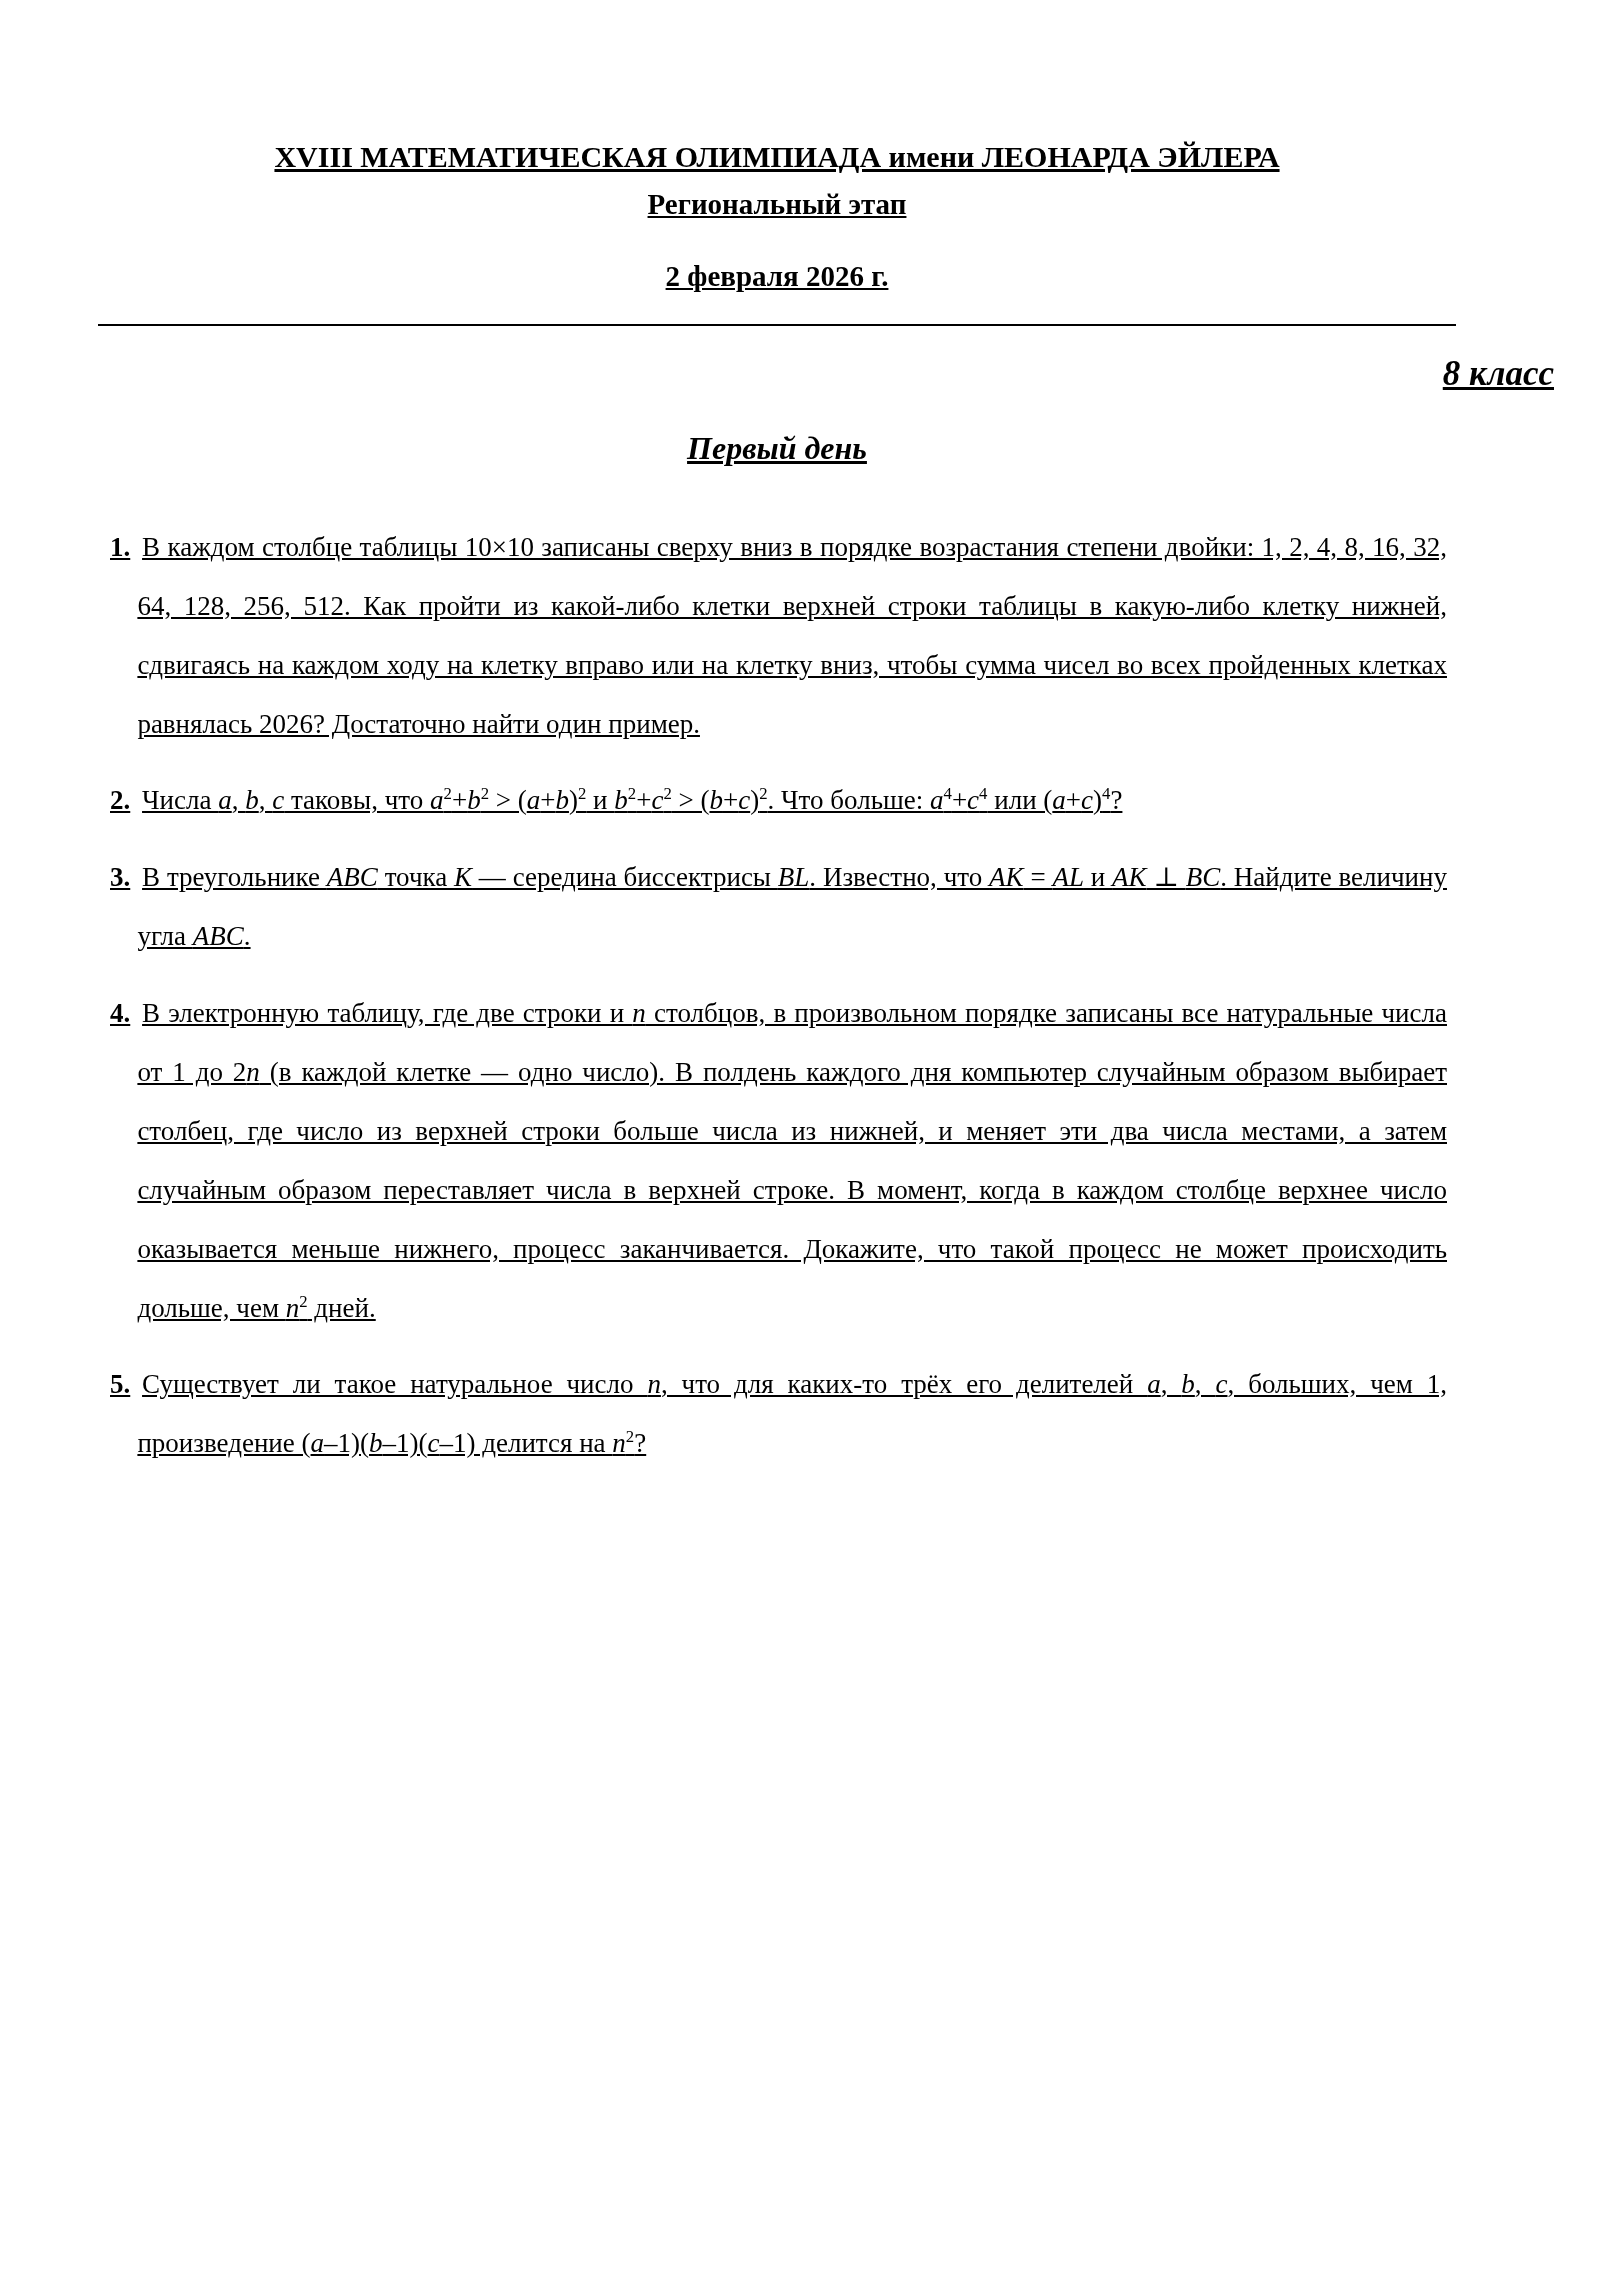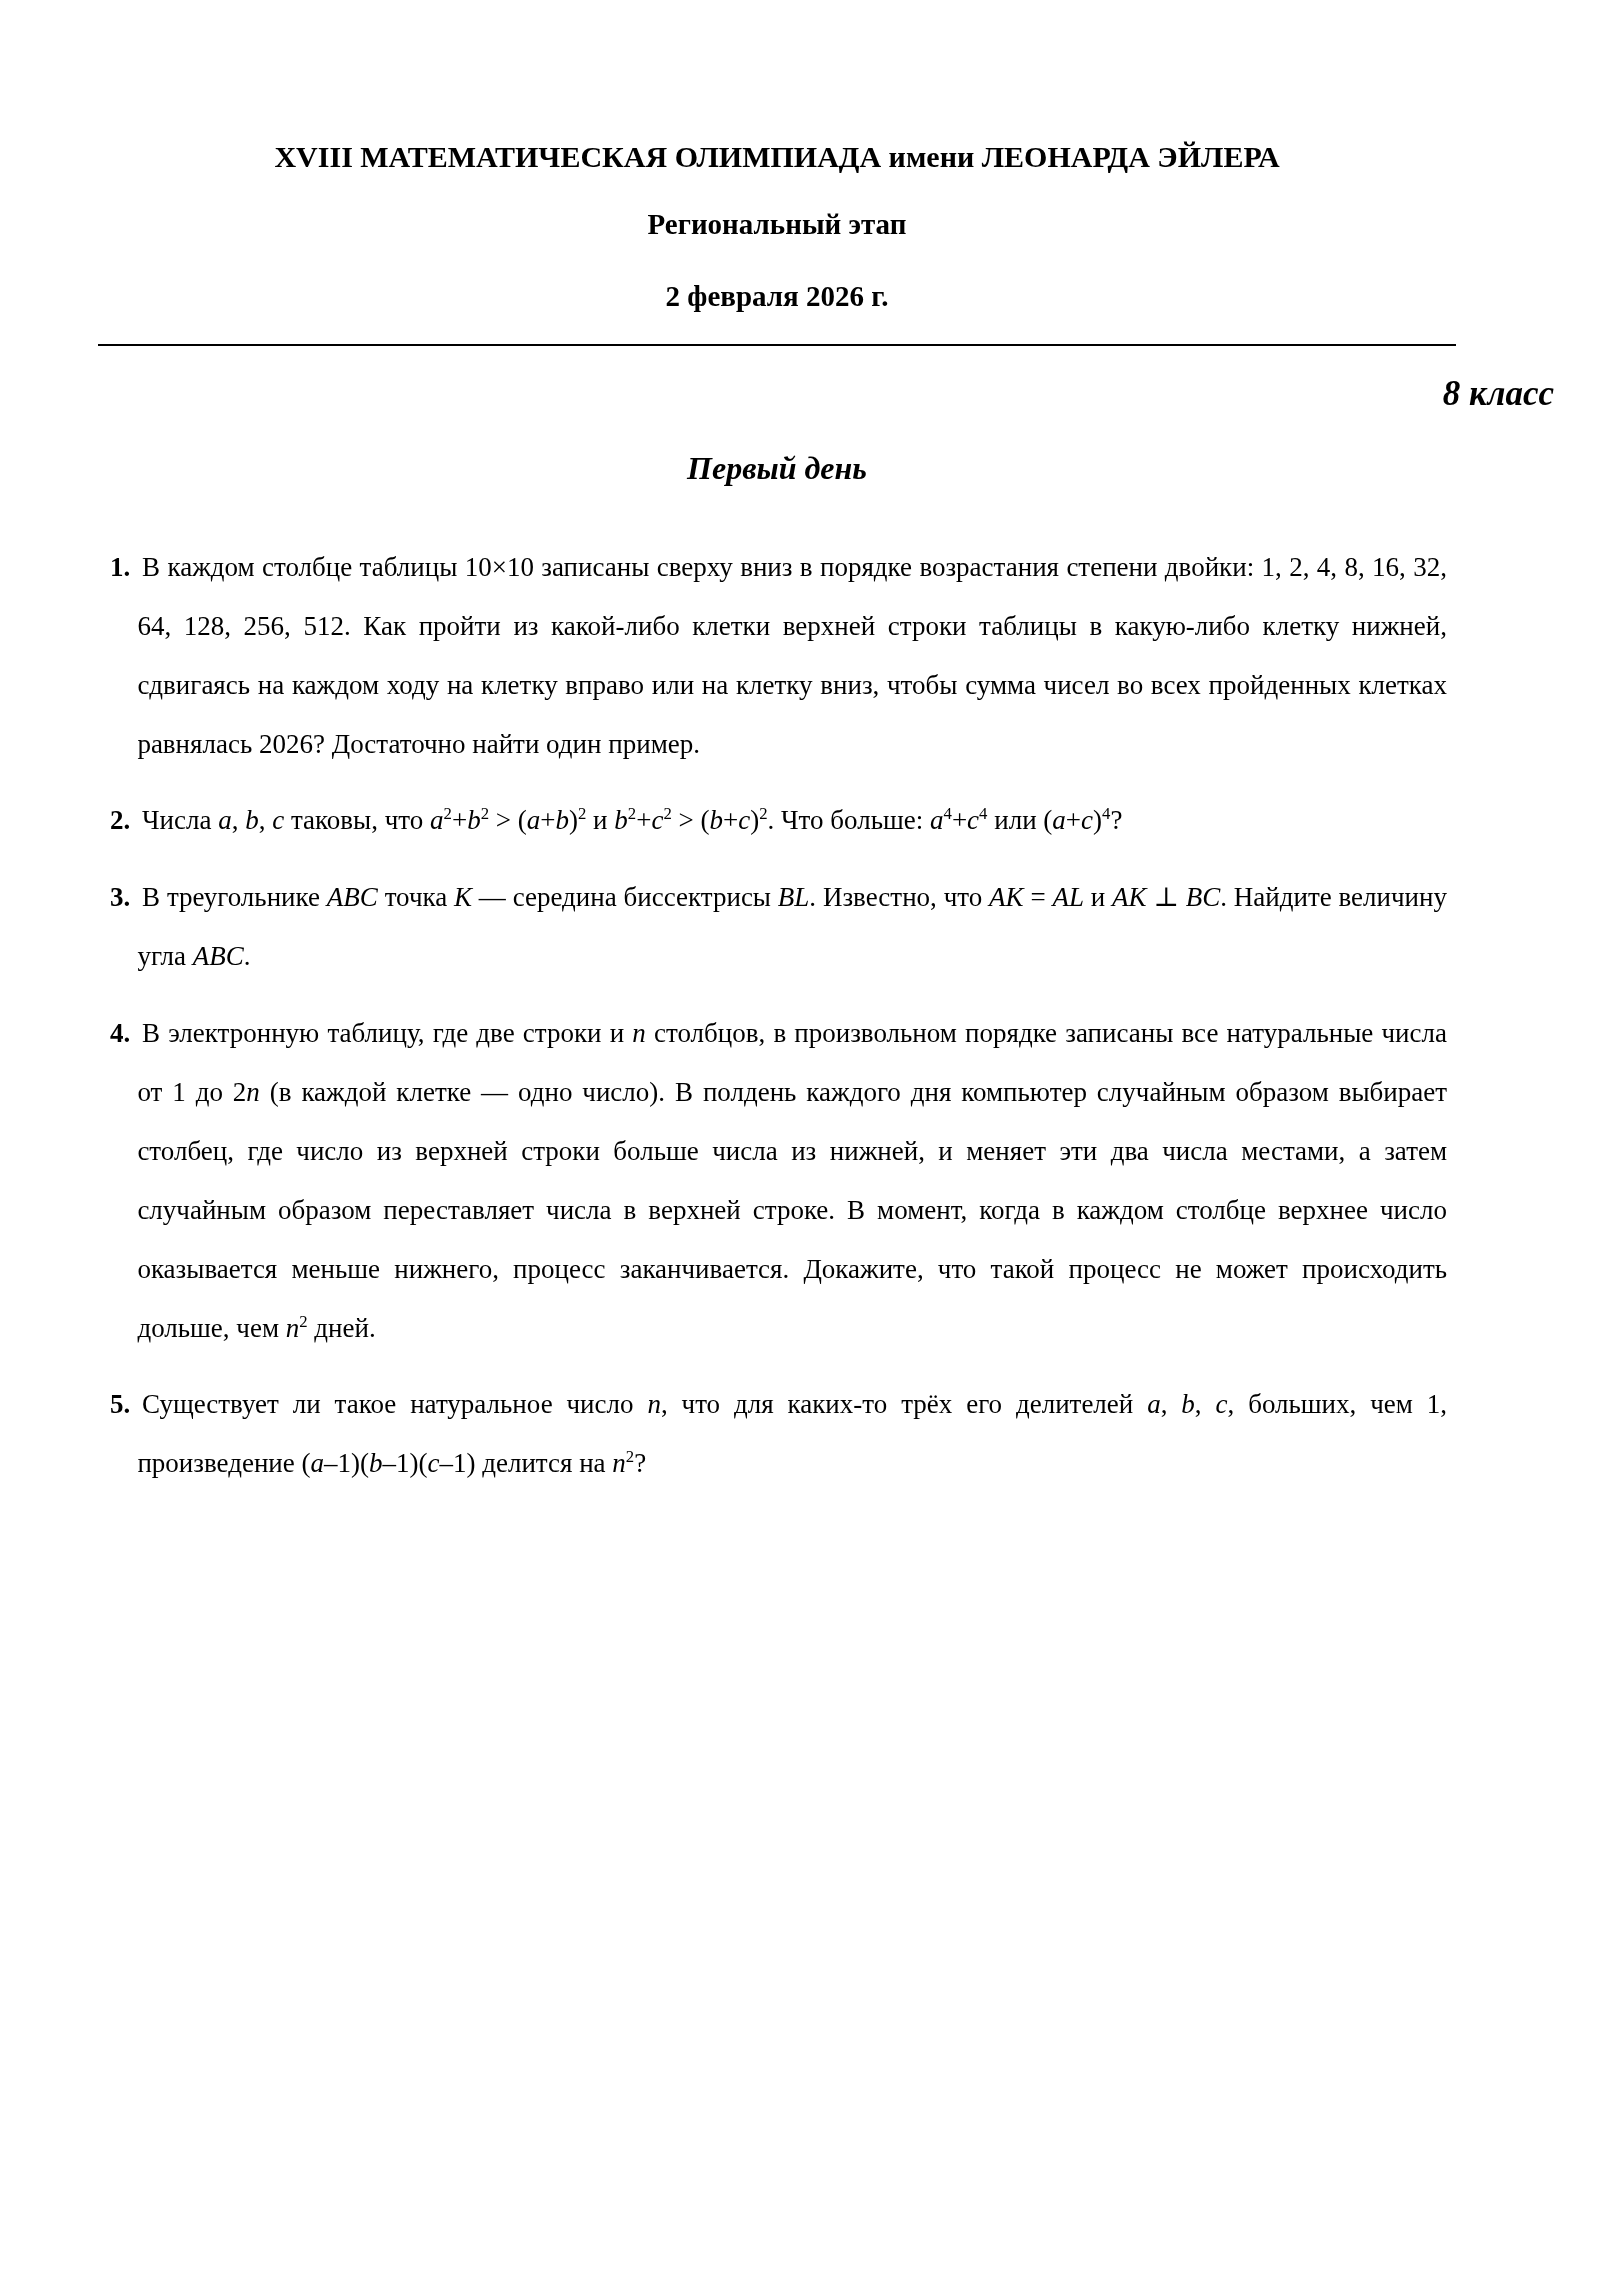--- a/index.html
+++ b/index.html
@@ -8,35 +8,36 @@
     background: #ffffff;
   }
   .page {
     position: relative;
     width: 1554px;
     height: 2293px;
     background: #ffffff;
     color: #000000;
     font-family: "Liberation Serif", "DejaVu Serif", serif;
     overflow: hidden;
+    text-decoration: underline;
   }
   .doc-header {
     text-align: center;
     padding-top: 137px;
   }
   .doc-title {
     font-size: 30px;
     font-weight: bold;
     line-height: 39px;
   }
   .doc-stage {
     font-size: 29px;
     font-weight: bold;
     line-height: 37px;
-    margin-top: 30px;
+    margin-top: 10px;
   }
   .doc-date {
     font-size: 29px;
     font-weight: bold;
     line-height: 37px;
     margin-top: 35px;
   }
   .rule {
     border: none;
     border-top: 2.9px solid #000000;

